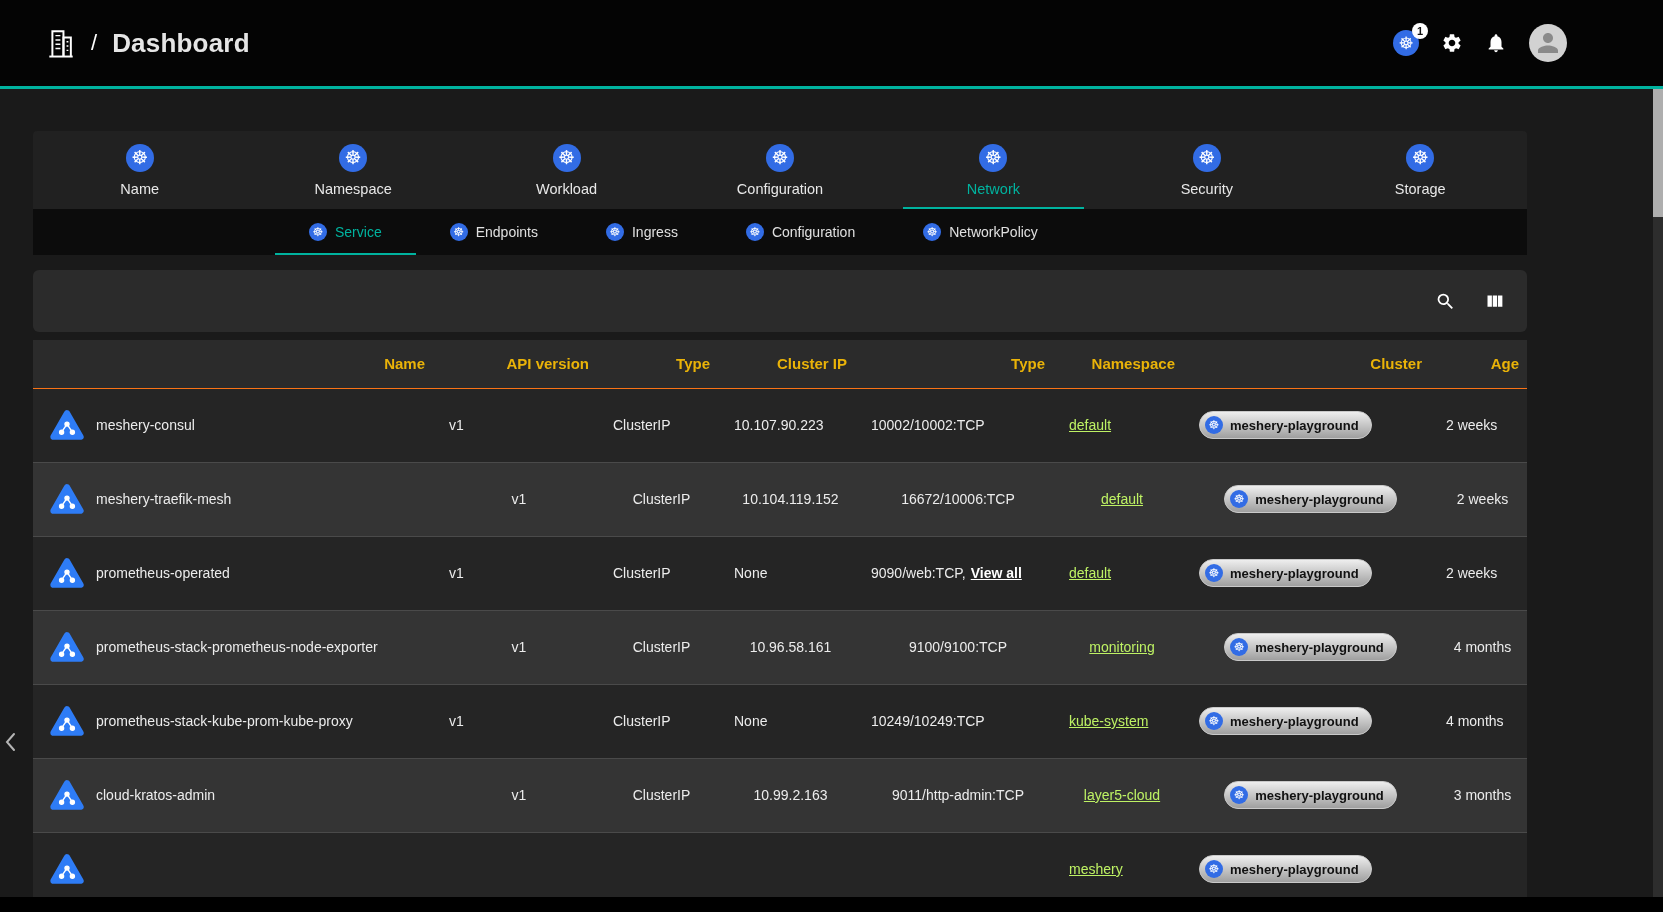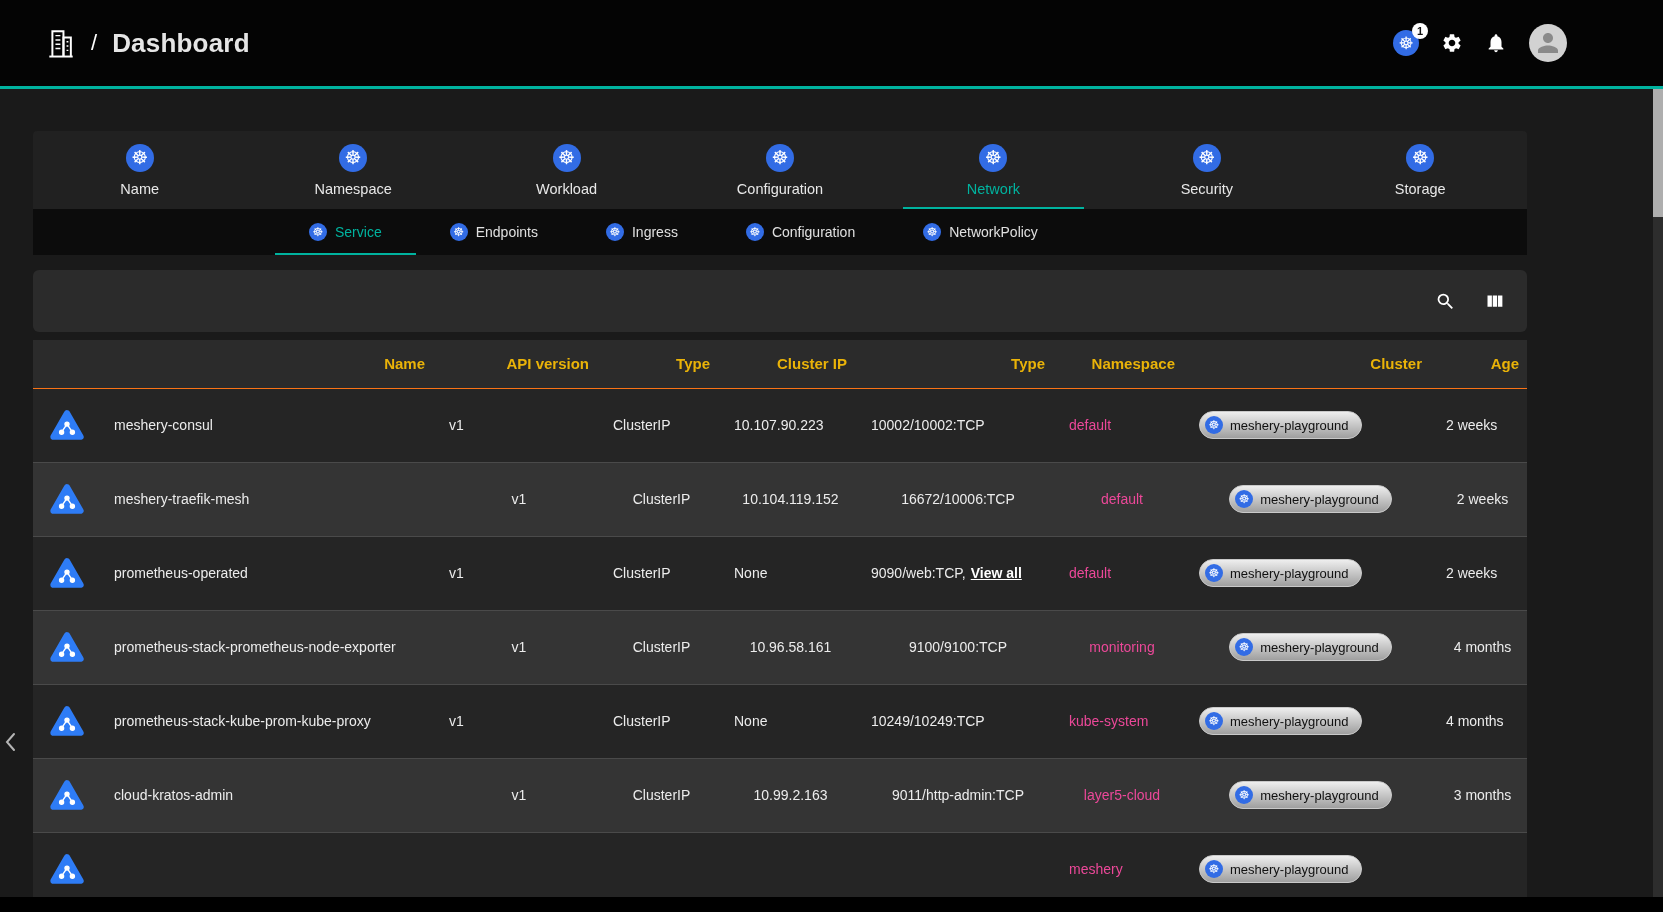--- a/index.html
+++ b/index.html
@@ -76,32 +76,32 @@
   thead th {
     background:#2b2b2b; color:#eab308; font-size:15px; font-weight:700; text-align:right;
     height:48px; padding:0 8px 0 16px; border-bottom:1px solid #f97316; cursor:pointer; white-space:nowrap;
   }
   tbody td {
     height:74px; padding:0 8px 0 16px; font-size:14px; color:#ececec;
     border-bottom:1px solid #4a4a4a; white-space:nowrap; overflow:hidden; vertical-align:middle;
   }
   tr.base { background:#252525; }
   tr.alt  { background:#343434;text-align:center; }
-  .name-inner { display:flex; align-items:center; gap:29px; }
+  .name-inner { display:flex; align-items:center; gap:11px; }
   .svc-icon svg { width:36px; height:36px; display:block; }
-  .ns-link { color:#ec4899; cursor:pointer; font-weight:500; }
+  .ns-link { color:#bef264; text-decoration:underline; cursor:pointer; font-weight:500; }
   .more-link { color:#ffffff; text-decoration:underline; cursor:pointer; font-weight:600; margin-left:5px; }
   .more-link:empty { display:none; }
   .chip {
     display:inline-flex; align-items:center; gap:7px; height:28px; max-width:196px;
     padding:0 12px 0 5px; border-radius:14px; cursor:pointer;
     background:linear-gradient(180deg,#eeeeee,#9f9f9f); border:1px solid #c9c9c9;
     color:#111; font-size:13px;
   }
-  .chip-label { overflow:hidden; text-overflow:ellipsis; white-space:nowrap; font-weight:400; }
+  .chip-label { overflow:hidden; text-overflow:ellipsis; white-space:nowrap; font-weight:700; }
 
   
   .drawer-toggle { position:absolute; left:2px; top:728px; cursor:pointer; }
   .drawer-toggle svg { width:18px; height:28px; display:block; }
   .v-scrollbar { position:absolute; right:0; top:89px; bottom:0; width:10px; background:#2d2d2d; cursor:pointer; }
   .v-thumb { position:absolute; top:0; left:0; width:100%; height:128px; background:#aeaeae; }
   .h-scrollbar { position:absolute; left:0; right:0; bottom:0; height:15px; background:#000; cursor:pointer; }
 </style>
 </head>
 <body>

